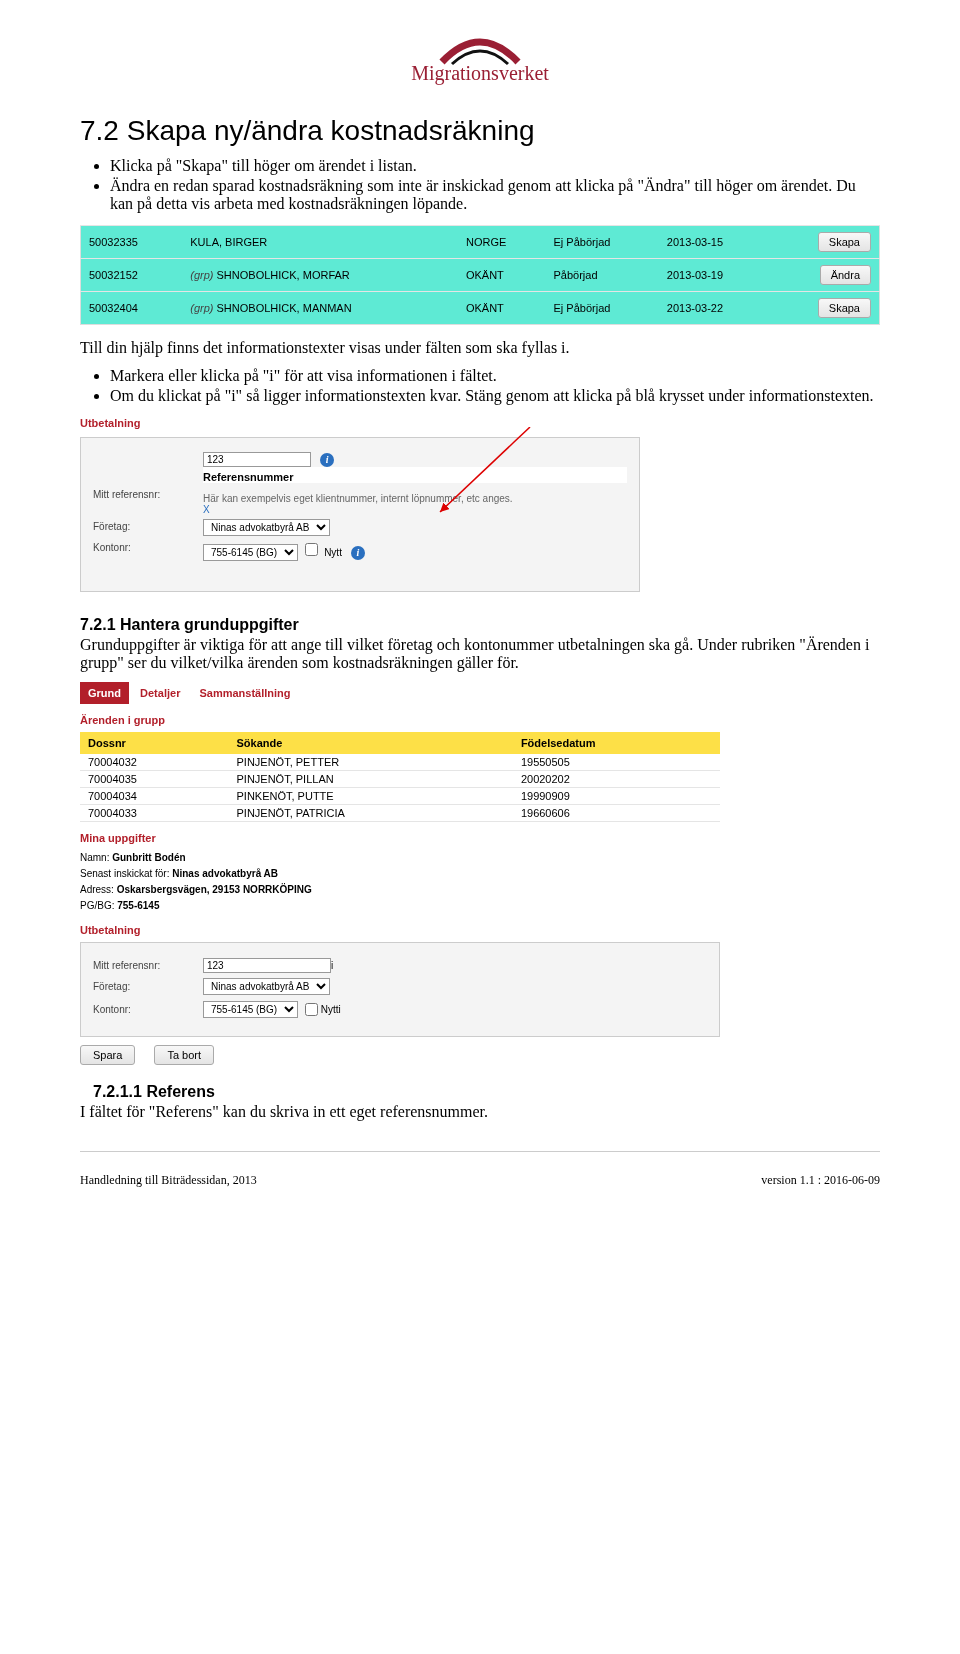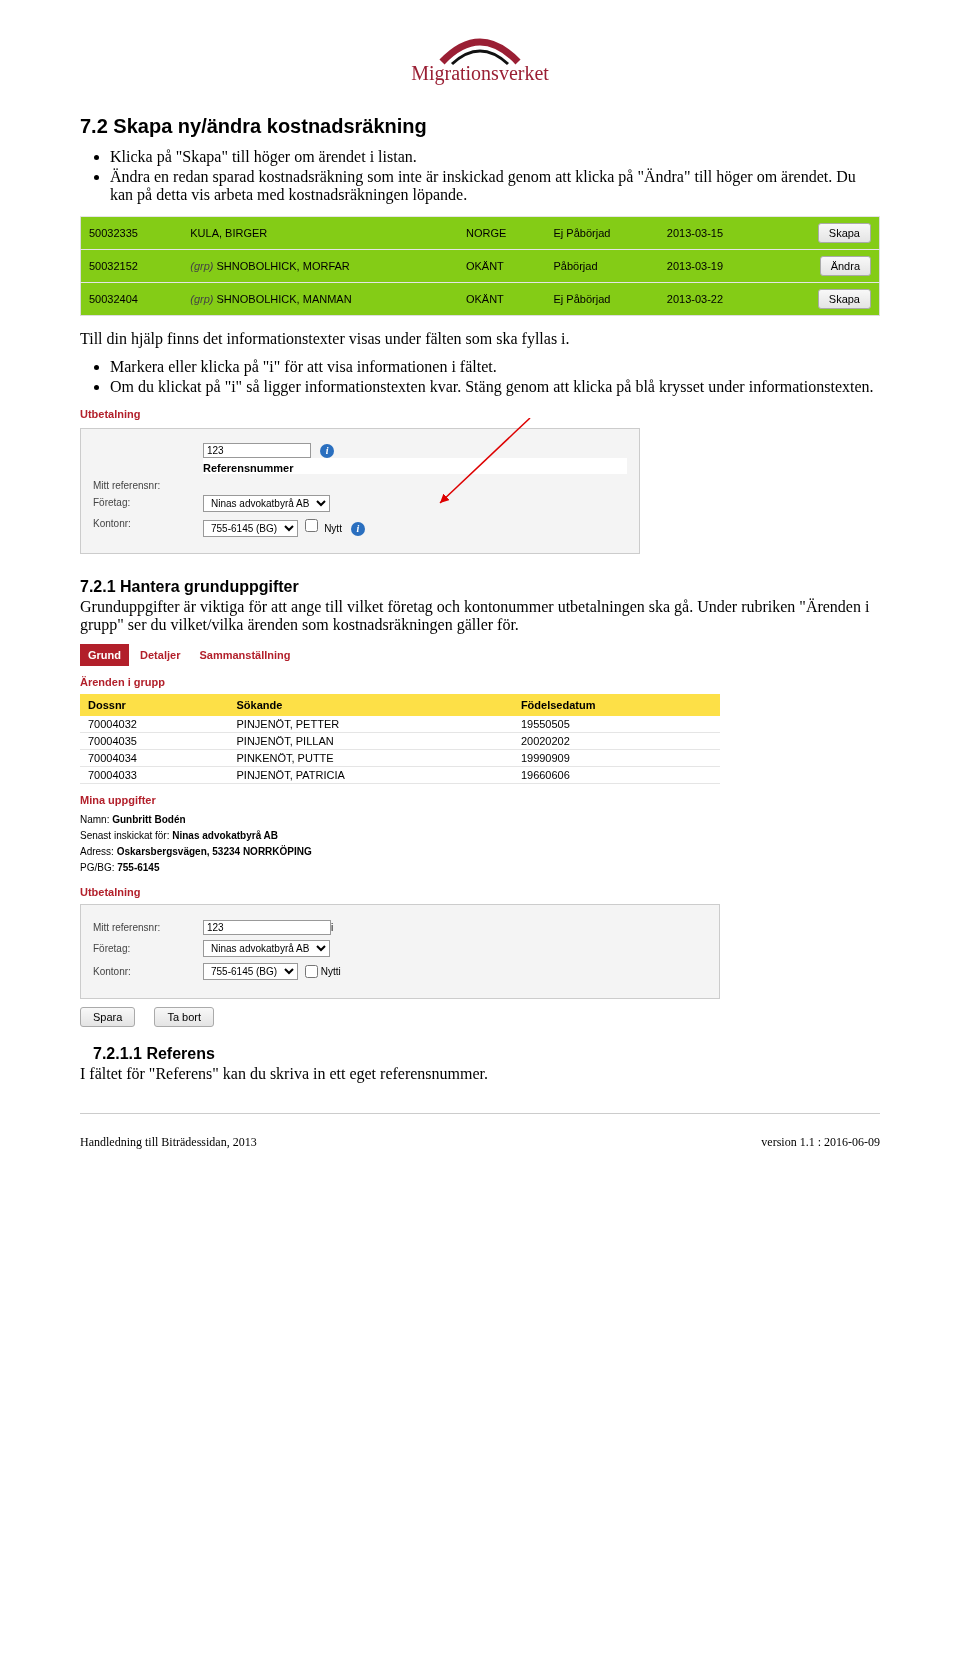--- a/index.html
+++ b/index.html
@@ -24,22 +24,22 @@
     margin: 0 auto -8px auto;
     position: relative;
   }
   .logo-text {
     color: #9a1f34;
     font-family: Georgia, serif;
     font-size: 20px;
   }
   h2.section {
     font-family: Arial, Helvetica, sans-serif;
-    font-weight: bold;
-    font-size: 20px;
+    font-weight: normal;
+    font-size: 28px;
     margin: 30px 0 10px 0;
   }
   h3.subsection {
     font-family: Arial, Helvetica, sans-serif;
     font-weight: bold;
     font-size: 16px;
     margin: 24px 0 2px 0;
   }
   h4.subsub {
     font-family: Arial, Helvetica, sans-serif;
@@ -56,21 +56,21 @@
   }
   p.para {
     margin: 2px 0 10px 0;
   }
 
   
   .shot1 {
     font-family: Verdana, Arial, sans-serif;
     font-size: 11px;
     border: 1px solid #ddd;
-    background: #84cc16;
+    background: #5eead4;
     margin: 6px 0 14px 0;
     border-collapse: collapse;
     width: 100%;
   }
   .shot1 td {
     padding: 6px 8px;
     border-top: 1px solid #e5e5e5;
   }
   .shot1 .btn {
     display: inline-block;
@@ -95,21 +95,21 @@
     width: 560px;
   }
   .shot2 .heading {
     color: #b21f2a;
     font-weight: bold;
     margin-bottom: 8px;
   }
   .shot2 .panel {
     border: 1px solid #ccc;
     background: #f4f4f4;
-    padding: 10px 12px 12px 12px;
+    padding: 10px 12px 26px 12px;
   }
   .shot2 .row {
     display: flex;
     align-items: flex-start;
     margin: 4px 0;
   }
   .shot2 .lbl {
     width: 110px;
     color: #444;
     font-size: 10px;
@@ -333,20 +333,24 @@
         <div class="val">
           <input class="txt" style="width: 100px;" value="123">
           <span class="info-i">i</span>
           <div class="popup">
             <div class="popup-title">Referensnummer</div>
           </div>
         </div>
       </div>
       <div class="row">
         <div class="lbl">Mitt referensnr:</div>
+        <div class="val">
+          <div class="popup-text">Här kan exempelvis eget klientnummer, internt löpnummer, etc anges.</div>
+          <div class="close-x">X</div>
+        </div>
       </div>
       <div class="row">
         <div class="lbl">Företag:</div>
         <div class="val">
           <select class="sel"><option>Ninas advokatbyrå AB</option></select>
         </div>
       </div>
       <div class="row">
         <div class="lbl">Kontonr:</div>
         <div class="val">
@@ -396,21 +400,21 @@
             <td>PINJENÖT, PATRICIA</td>
             <td>19660606</td>
           </tr>
     </tbody>
       </table>
 
     <div class="redhead">Mina uppgifter</div>
     <div class="info">
       <span>Namn:</span> <b>Gunbritt Bodén</b><br>
       <span>Senast inskickat för:</span> <b>Ninas advokatbyrå AB</b><br>
-      <span>Adress:</span> <b>Oskarsbergsvägen, 53234 NORRKÖPING</b><br>
+      <span>Adress:</span> <b>Oskarsbergsvägen, 29153 NORRKÖPING</b><br>
       <span>PG/BG:</span> <b>755-6145</b>
     </div>
 
     <div class="redhead">Utbetalning</div>
     <div class="panel2">
       <div class="prow">
         <div class="plbl">Mitt referensnr:</div>
         <input class="txt2" style="width: 120px;" value="123">
         <span class="info-i">i</span>
       </div>

